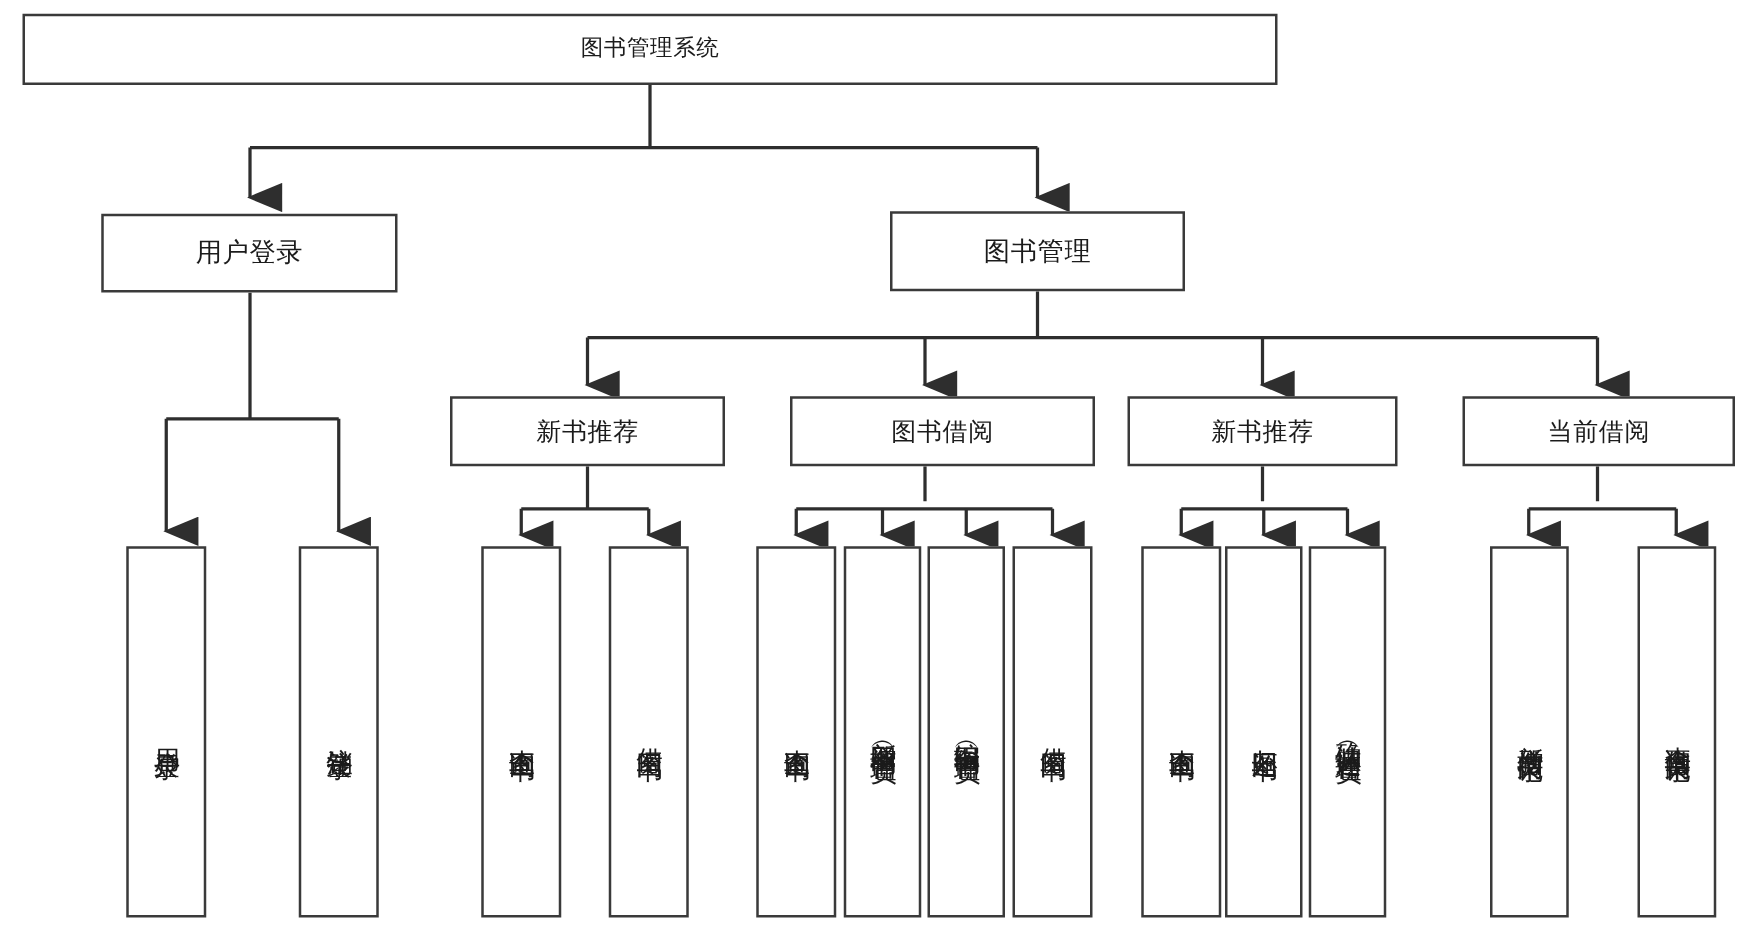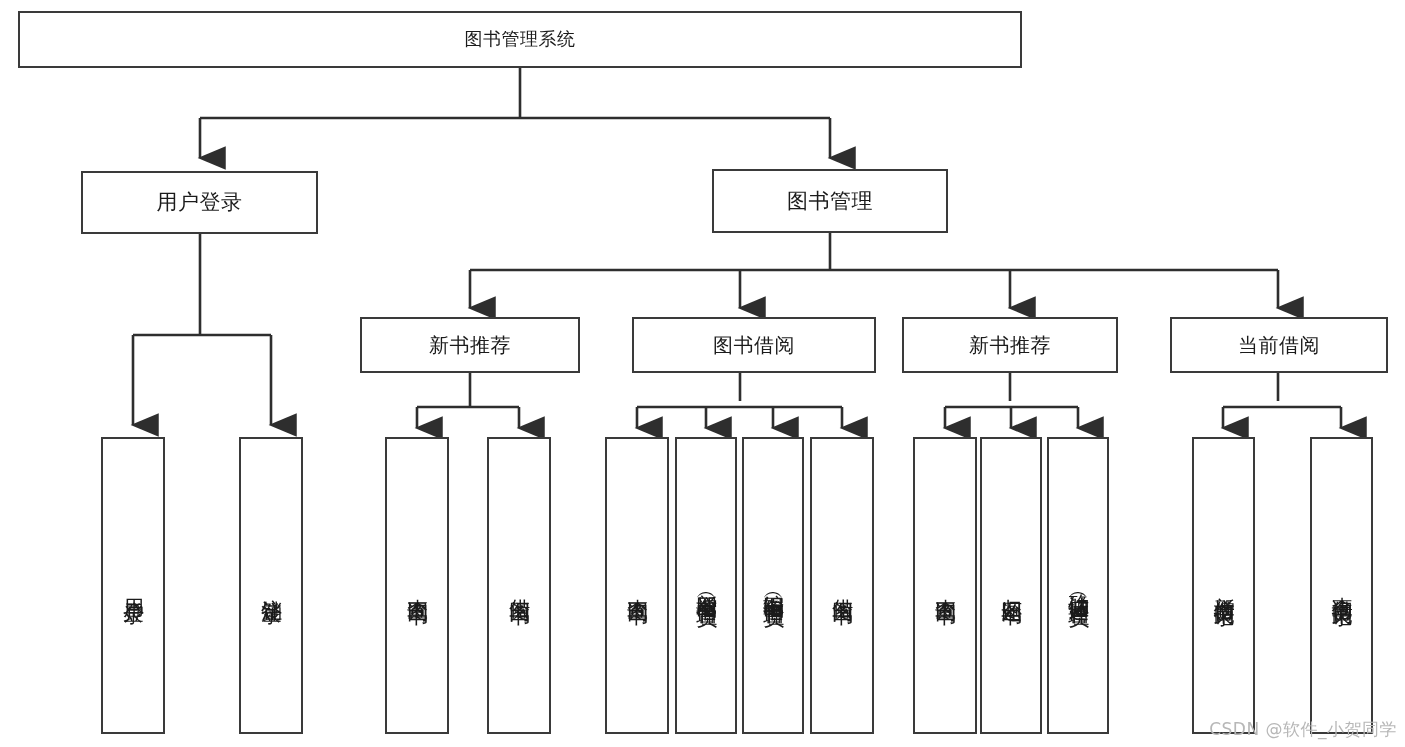--- a/index.html
+++ b/index.html
@@ -185,15 +185,14 @@
     <span class="label">确认归还（管理员）</span>
   </div>
 
   <div class="node leaf" style="left:1192px; top:437px; width:63px; height:297px;">
     <span class="label">新增借阅记录</span>
   </div>
   <div class="node leaf" style="left:1310px; top:437px; width:63px; height:297px;">
     <span class="label">查询借阅记录</span>
   </div>
 
-  <div id="watermark">CSDN @软件_小贺同学</div>
 
 </div>
 
 </body></html>

